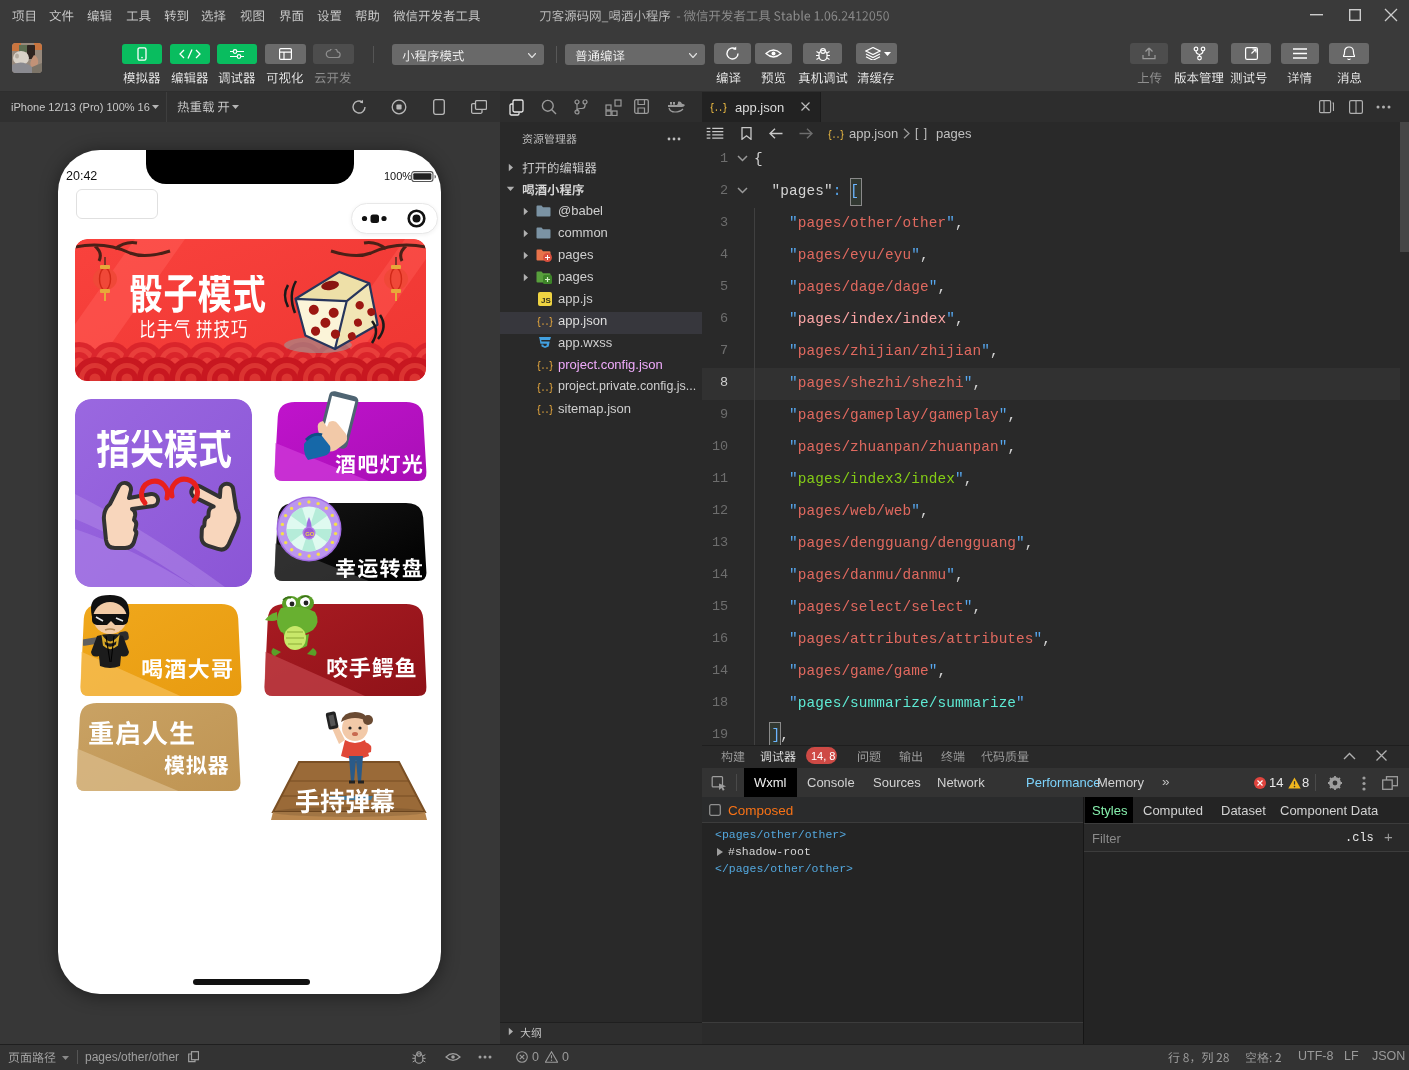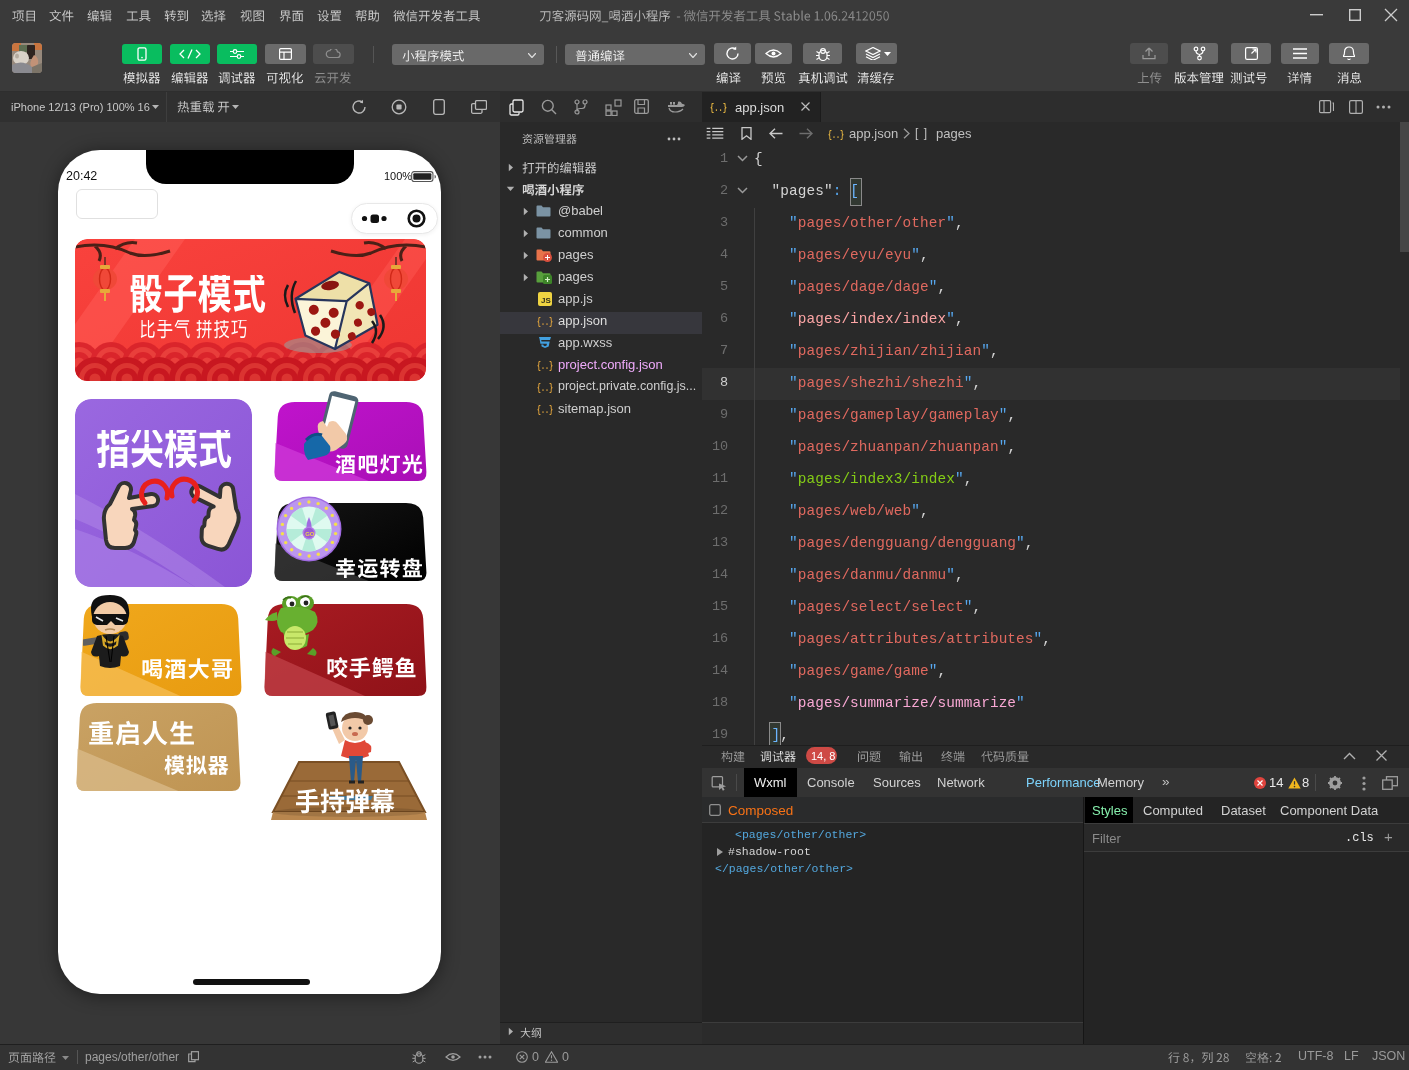--- a/index.html
+++ b/index.html
@@ -512,21 +512,21 @@
 <div class="abs" style="left:754px;top:535px;font:14.4px 'Liberation Mono',monospace;letter-spacing:0.1px;white-space:pre"><span style="color:">&nbsp;&nbsp;&nbsp;&nbsp;</span><span style="color:#57a8f0">"</span><span style="color:#e0695f">pages/dengguang/dengguang</span><span style="color:#57a8f0">"</span><span style="color:#d4d4d4">,</span></div>
 <div class="abs" style="left:712px;top:567px;font:normal 13.5px 'Liberation Mono',monospace;color:#6d6d6d;white-space:pre;width:16px;text-align:right">14</div>
 <div class="abs" style="left:754px;top:567px;font:14.4px 'Liberation Mono',monospace;letter-spacing:0.1px;white-space:pre"><span style="color:">&nbsp;&nbsp;&nbsp;&nbsp;</span><span style="color:#57a8f0">"</span><span style="color:#e0695f">pages/danmu/danmu</span><span style="color:#57a8f0">"</span><span style="color:#d4d4d4">,</span></div>
 <div class="abs" style="left:712px;top:599px;font:normal 13.5px 'Liberation Mono',monospace;color:#6d6d6d;white-space:pre;width:16px;text-align:right">15</div>
 <div class="abs" style="left:754px;top:599px;font:14.4px 'Liberation Mono',monospace;letter-spacing:0.1px;white-space:pre"><span style="color:">&nbsp;&nbsp;&nbsp;&nbsp;</span><span style="color:#57a8f0">"</span><span style="color:#e0695f">pages/select/select</span><span style="color:#57a8f0">"</span><span style="color:#d4d4d4">,</span></div>
 <div class="abs" style="left:712px;top:631px;font:normal 13.5px 'Liberation Mono',monospace;color:#6d6d6d;white-space:pre;width:16px;text-align:right">16</div>
 <div class="abs" style="left:754px;top:631px;font:14.4px 'Liberation Mono',monospace;letter-spacing:0.1px;white-space:pre"><span style="color:">&nbsp;&nbsp;&nbsp;&nbsp;</span><span style="color:#57a8f0">"</span><span style="color:#e0695f">pages/attributes/attributes</span><span style="color:#57a8f0">"</span><span style="color:#d4d4d4">,</span></div>
 <div class="abs" style="left:712px;top:663px;font:normal 13.5px 'Liberation Mono',monospace;color:#6d6d6d;white-space:pre;width:16px;text-align:right">14</div>
 <div class="abs" style="left:754px;top:663px;font:14.4px 'Liberation Mono',monospace;letter-spacing:0.1px;white-space:pre"><span style="color:">&nbsp;&nbsp;&nbsp;&nbsp;</span><span style="color:#57a8f0">"</span><span style="color:#e0695f">pages/game/game</span><span style="color:#57a8f0">"</span><span style="color:#d4d4d4">,</span></div>
 <div class="abs" style="left:712px;top:695px;font:normal 13.5px 'Liberation Mono',monospace;color:#6d6d6d;white-space:pre;width:16px;text-align:right">18</div>
-<div class="abs" style="left:754px;top:695px;font:14.4px 'Liberation Mono',monospace;letter-spacing:0.1px;white-space:pre"><span style="color:">&nbsp;&nbsp;&nbsp;&nbsp;</span><span style="color:#57a8f0">"</span><span style="color:#f9a8d4">pages/summarize/summarize</span><span style="color:#57a8f0">"</span><span style="color:#d4d4d4"></span></div>
+<div class="abs" style="left:754px;top:695px;font:14.4px 'Liberation Mono',monospace;letter-spacing:0.1px;white-space:pre"><span style="color:">&nbsp;&nbsp;&nbsp;&nbsp;</span><span style="color:#57a8f0">"</span><span style="color:#5eead4">pages/summarize/summarize</span><span style="color:#57a8f0">"</span><span style="color:#d4d4d4"></span></div>
 <div class="abs" style="left:712px;top:727px;font:normal 13.5px 'Liberation Mono',monospace;color:#6d6d6d;white-space:pre;width:16px;text-align:right">19</div>
 <div class="abs" style="left:754px;top:727px;font:14.4px 'Liberation Mono',monospace;letter-spacing:0.1px;white-space:pre"><span style="color:">&nbsp;&nbsp;</span><span style="color:#6cb6ff">]</span><span style="color:#d4d4d4">,</span></div>
 <svg class="abs" style="left:737px;top:155px" width="11" height="7" viewBox="0 0 11 7">
     <path d="M1 1L5.5 5.5L10 1" stroke="#9a9a9a" stroke-width="1.5" fill="none"></path>
   </svg>
 <svg class="abs" style="left:737px;top:187px" width="11" height="7" viewBox="0 0 11 7">
     <path d="M1 1L5.5 5.5L10 1" stroke="#9a9a9a" stroke-width="1.5" fill="none"></path>
   </svg>
 <div class="abs" style="left:1400px;top:122px;width:9px;height:130px;background:#464646"></div>
 <div class="abs" style="left:702px;top:745px;width:707px;height:23px;background:#292929;border-top:1px solid #1e1e1e"></div>
@@ -611,21 +611,21 @@
     <rect x="0.7" y="4" width="9.5" height="9.3" fill="#333" stroke="#9e9e9e" stroke-width="1.3"></rect>
   </svg>
 <div class="abs" style="left:702px;top:797px;width:381px;height:247px;background:#242424"></div>
 <div class="abs" style="left:1084px;top:797px;width:325px;height:247px;background:#242424"></div>
 <div class="abs" style="left:1083px;top:797px;width:1px;height:247px;background:#161616"></div>
 <div class="abs" style="left:702px;top:797px;width:381px;height:26px;background:#2a2b2c;border-bottom:1px solid #3c3c3c"></div>
 <svg class="abs" style="left:709px;top:804px" width="12" height="12" viewBox="0 0 12 12">
     <rect x="0.7" y="0.7" width="10.6" height="10.6" rx="1.5" fill="none" stroke="#8f8f8f" stroke-width="1.3"></rect>
   </svg>
 <div class="abs" style="left:728px;top:803px;font:normal 13.5px 'Liberation Sans',sans-serif;color:#f97316;white-space:pre;">Composed</div>
-<div class="abs" style="left:715px;top:828px;font:normal 11.5px 'Liberation Mono',monospace;color:#53a7dd;white-space:pre;margin-left:20px;">&lt;pages/other/other&gt;</div>
+<div class="abs" style="left:715px;top:828px;font:normal 11.5px 'Liberation Mono',monospace;color:#53a7dd;white-space:pre;">&lt;pages/other/other&gt;</div>
 <svg class="abs" style="left:716px;top:847px" width="8" height="10" viewBox="0 0 8 10">
     <path d="M1 1L7 5L1 9Z" fill="#9e9e9e"></path>
   </svg>
 <div class="abs" style="left:728px;top:845px;font:normal 11.5px 'Liberation Mono',monospace;color:#d5d5d5;white-space:pre;">#shadow-root</div>
 <div class="abs" style="left:715px;top:862px;font:normal 11.5px 'Liberation Mono',monospace;color:#53a7dd;white-space:pre;">&lt;/pages/other/other&gt;</div>
 <div class="abs" style="left:702px;top:1022px;width:381px;height:22px;background:#2b2b2b;border-top:1px solid #3c3c3c"></div>
 <div class="abs" style="left:1085px;top:797px;width:48px;height:26px;background:#000"></div>
 <div class="abs" style="left:1092px;top:803px;font:normal 13px 'Liberation Sans',sans-serif;color:#86efac;white-space:pre;">Styles</div>
 <div class="abs" style="left:1143px;top:803px;font:normal 13px 'Liberation Sans',sans-serif;color:#d2d2d2;white-space:pre;">Computed</div>
 <div class="abs" style="left:1221px;top:803px;font:normal 13px 'Liberation Sans',sans-serif;color:#d2d2d2;white-space:pre;">Dataset</div>

